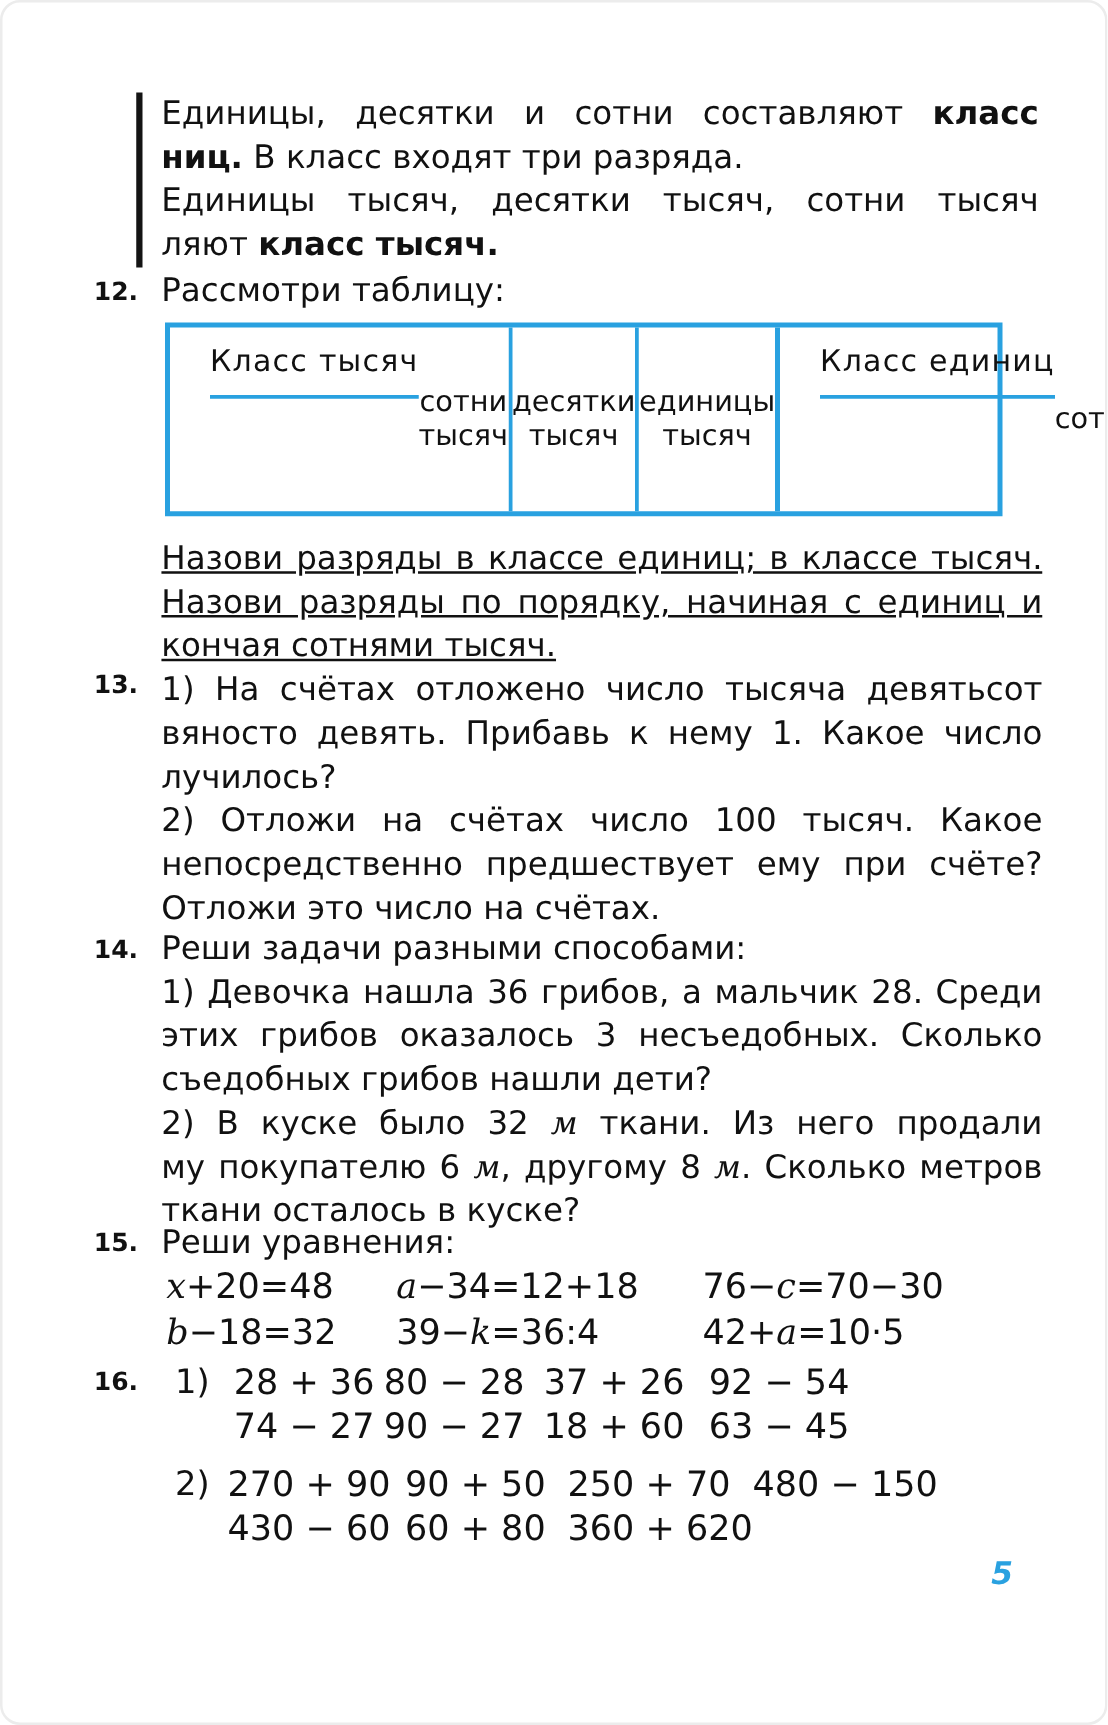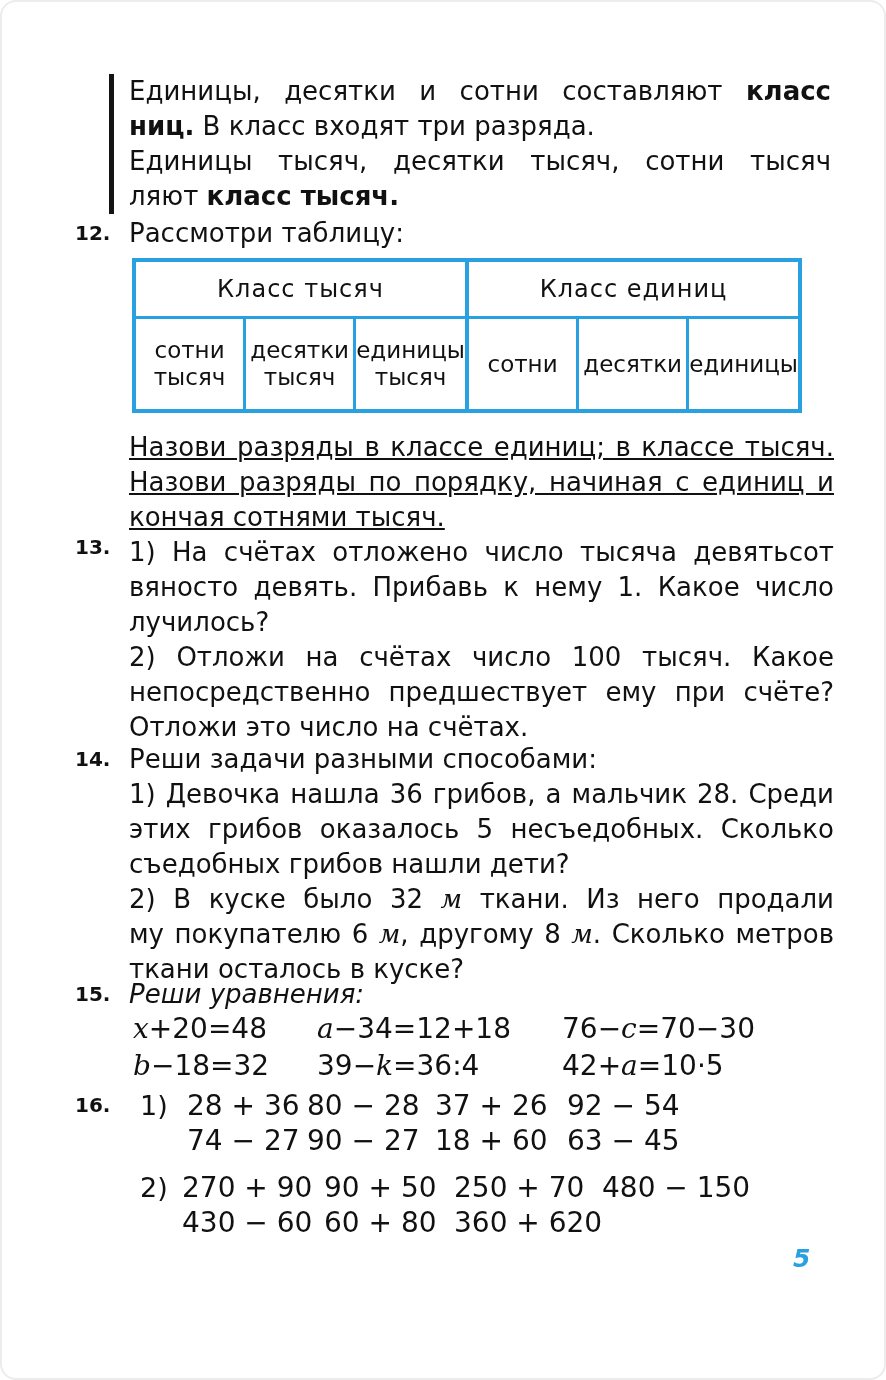--- a/index.html
+++ b/index.html
@@ -32,21 +32,21 @@
   .ex-num {
     position:absolute; left:73px; width:54px;
     font-size:20px; font-weight:bold; line-height:35px;
   }
   .ex-title { position:absolute; left:127px; font-size:26px; line-height:35px; white-space:nowrap; }
   
   .pv-table {
     position:absolute; left:130px; top:256px; width:670px; height:155px;
     border:4px solid var(--accent); display:flex;
   }
-  .pv-half { flex:1 1 0; display:flex; flex-direction:column; }
+  .pv-half { flex:1 1 0; display:flex; flex-direction:row;padding-left:32px; }
   .pv-half.left { border-right:4px solid var(--accent); }
   .pv-head {
     height:57px; border-bottom:3px solid var(--accent);
     display:flex; align-items:center; justify-content:center;
     font-size:24px; letter-spacing:1px; white-space:nowrap;
   }
   .pv-body { flex:1; display:flex; }
   .pv-cell {
     flex:1 1 0; display:flex; flex-direction:column;
     align-items:center; justify-content:center;
@@ -134,29 +134,29 @@
     <div class="pline">лучилось?</div>
     <div class="pline j">2) Отложи на счётах число 100 тысяч. Какое число</div>
     <div class="pline j">непосредственно предшествует ему при счёте?</div>
     <div class="pline">Отложи это число на счётах.</div>
   </div>
 
   <div class="ex-num" style="top:740px;">14.</div>
   <div class="ex-title" style="top:740px;">Реши задачи разными способами:</div>
   <div class="tblock" style="top:775px;">
     <div class="pline j"><span>1) Девочка нашла 36 грибов, а мальчик 28. Среди</span></div>
-    <div class="pline j"><span>этих грибов оказалось 5 несъедобных. Сколько</span></div>
+    <div class="pline j"><span>этих грибов оказалось 3 несъедобных. Сколько</span></div>
     <div class="pline"><span>съедобных грибов нашли дети?</span></div>
     <div class="pline j"><span>2) В куске было 32 </span><span class="seg-i">м</span><span> ткани. Из него продали одно-</span></div>
     <div class="pline j"><span>му покупателю 6 </span><span class="seg-i">м</span><span>, другому 8 </span><span class="seg-i">м</span><span>. Сколько метров</span></div>
     <div class="pline"><span>ткани осталось в куске?</span></div>
   </div>
 
   <div class="ex-num" style="top:975px;">15.</div>
-  <div class="ex-title" style="top:975px;font-style:italic;">Реши уравнения:</div>
+  <div class="ex-title" style="top:975px;">Реши уравнения:</div>
   <div class="eq-grid">
     <div><span class="seg-i">x</span><span>+20=48</span></div>
     <div><span class="seg-i">a</span><span>−34=12+18</span></div>
     <div><span>76−</span><span class="seg-i">c</span><span>=70−30</span></div>
     <div><span class="seg-i">b</span><span>−18=32</span></div>
     <div><span>39−</span><span class="seg-i">k</span><span>=36:4</span></div>
     <div><span>42+</span><span class="seg-i">a</span><span>=10·5</span></div>
   </div>
 
   <div class="ex-num" style="top:1086px;">16.</div>

